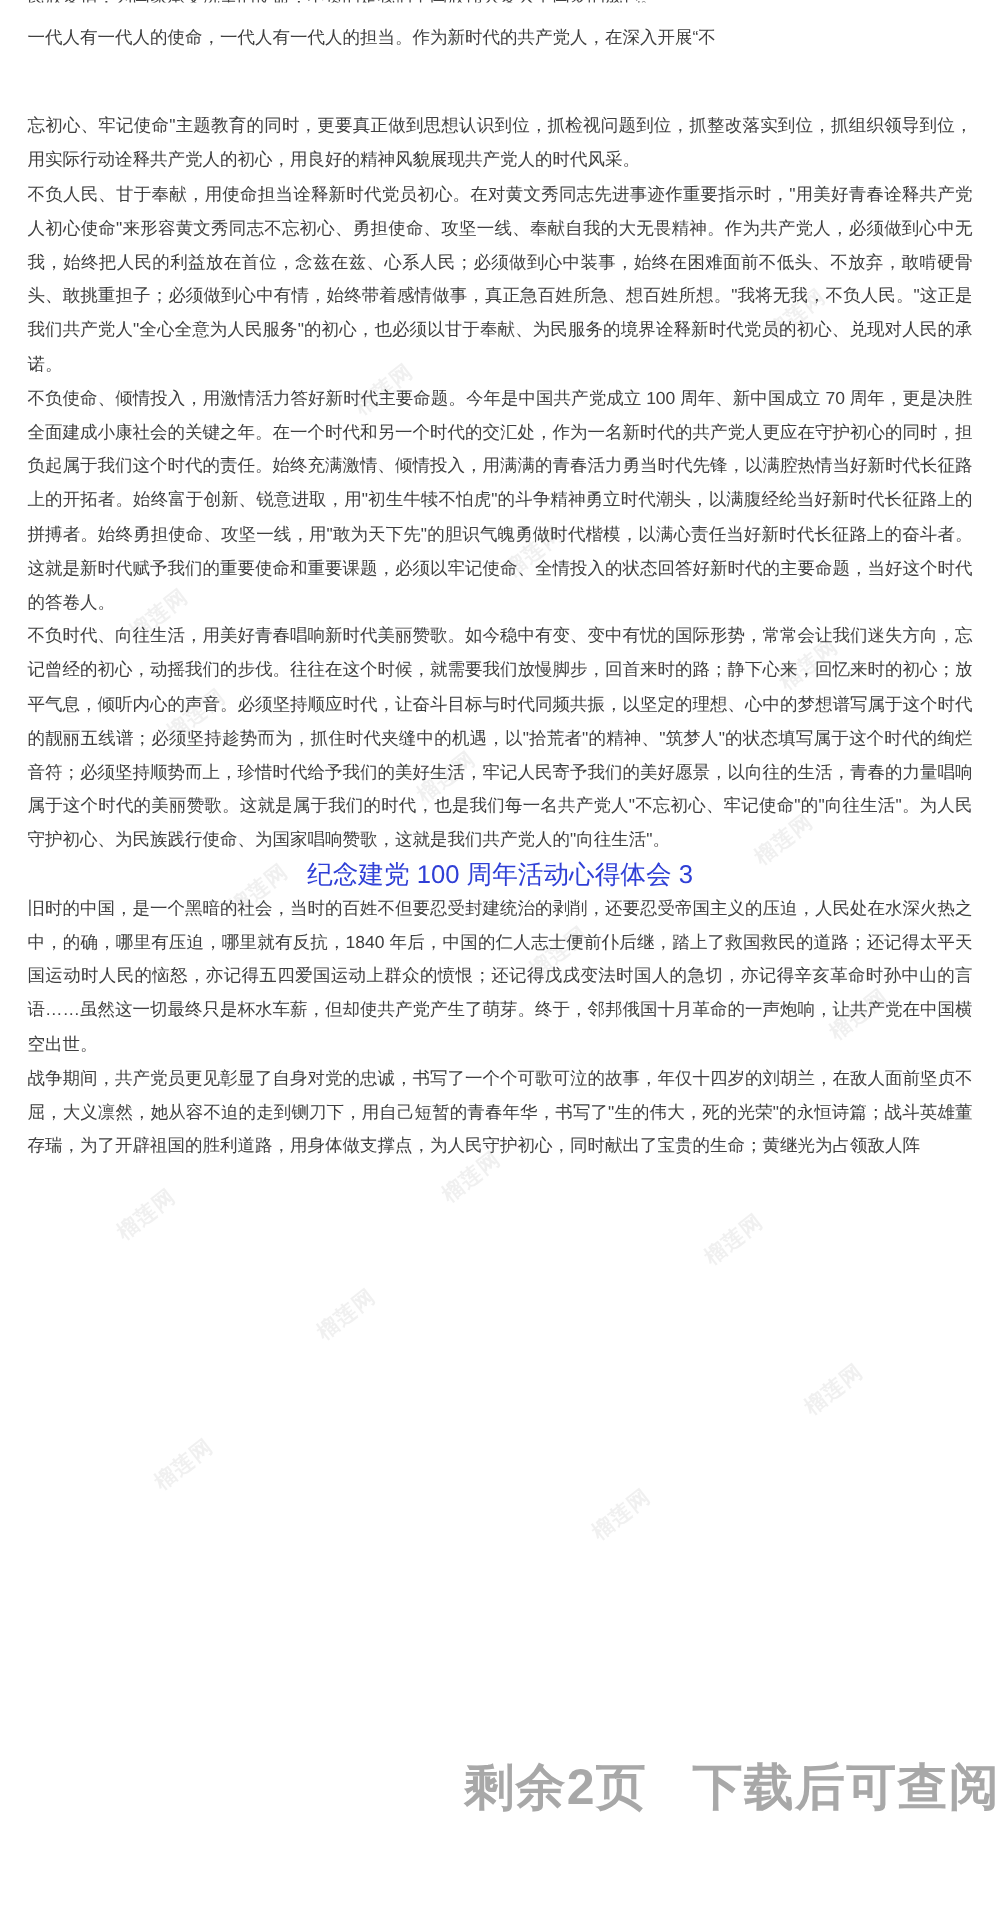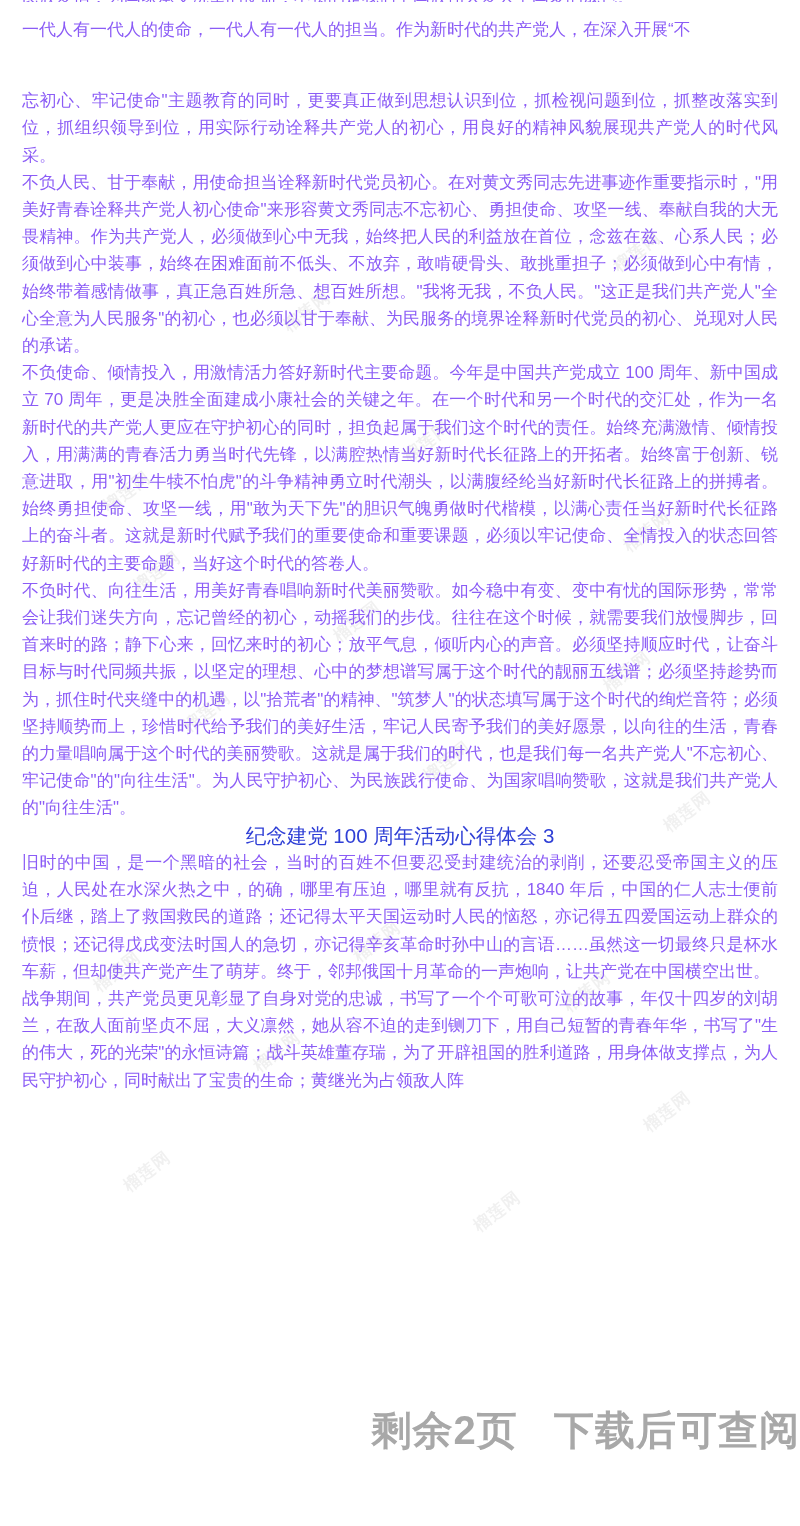--- a/index.html
+++ b/index.html
@@ -66,23 +66,23 @@
   }
 
   .textblock {
     position: absolute;
     left: 22px;
     width: 756px;
   }
 
   .para {
     margin: 0;
-    font-size: 17px;
+    font-size: 14px;
     line-height: 27.2px;
-    color: #8b5cf6;
+    color: #404040;
     text-align: justify;
     text-justify: inter-ideograph;
     font-family: "Liberation Sans", "DejaVu Sans", sans-serif;
     word-break: break-all;
   }
   .para.last-left {
     text-align: left;
   }
 
   .section-heading {

